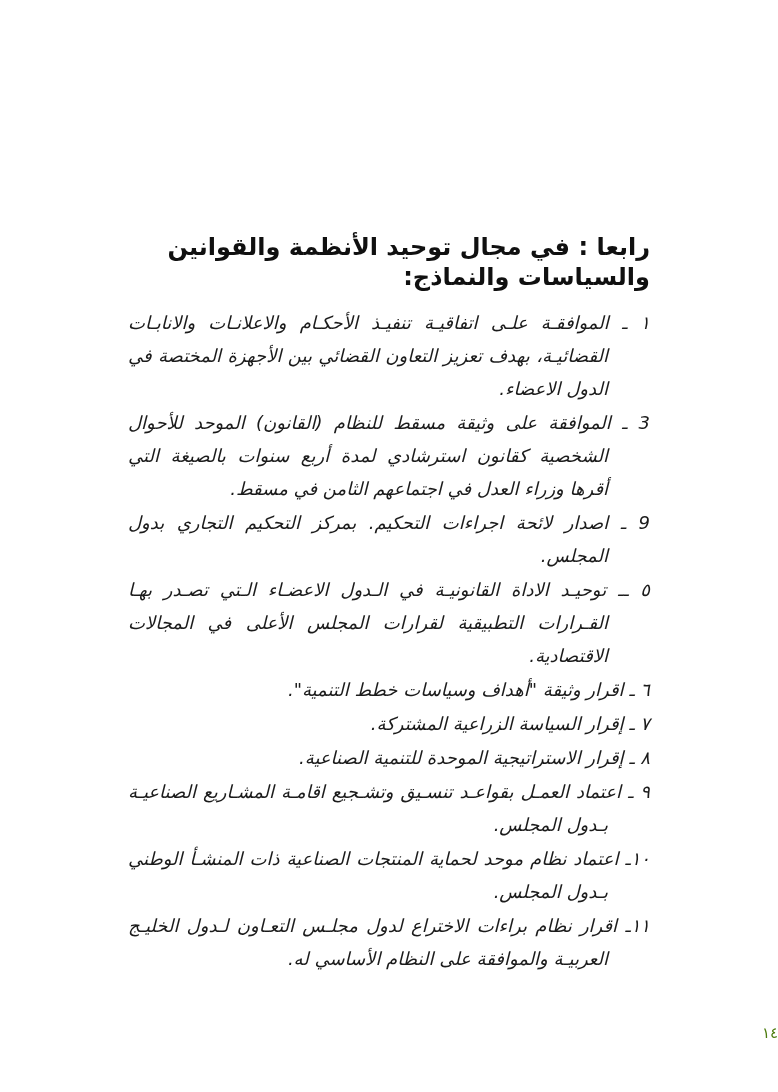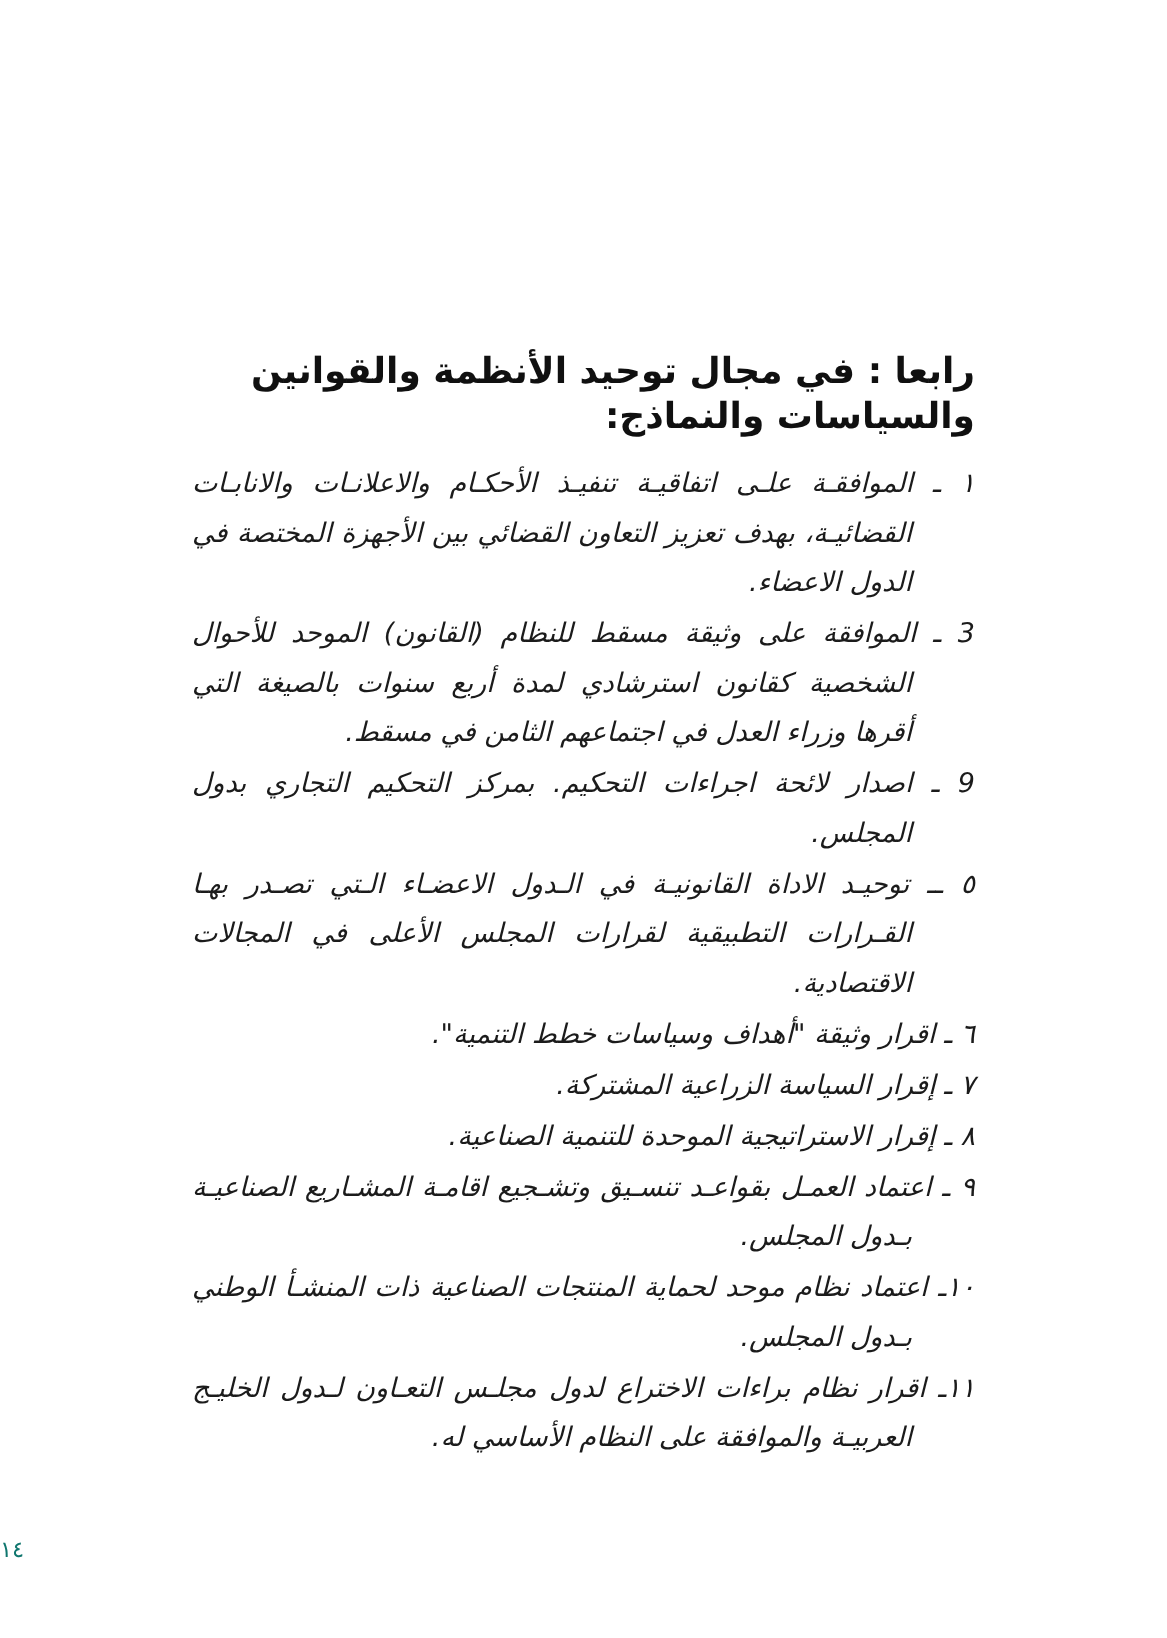--- a/index.html
+++ b/index.html
@@ -49,23 +49,23 @@
     margin: 0 0 1px 0;
   }
   .item .num {
     white-space: nowrap;
   }
   .page-number {
     position: absolute;
     bottom: 50px;
     left: 0;
     right: 0;
-    text-align: left;
+    text-align: right;
     font-size: 15px;
-    color: #0f766e;
+    color: #4d7c0f;
   }
 </style>
 </head>
 <body>
 
 <div class="page">
   <div class="content">
     <h1 class="heading">رابعا : في مجال توحيد الأنظمة والقوانين والسياسات والنماذج:</h1>
     <div class="items">
         <div class="item"><span class="num">١ ـ</span> <span>الموافقـة علـى اتفاقيـة تنفيـذ الأحكـام والاعلانـات والانابـات القضائيـة، بهدف تعزيز التعاون القضائي بين الأجهزة المختصة في الدول الاعضاء.</span></div>

